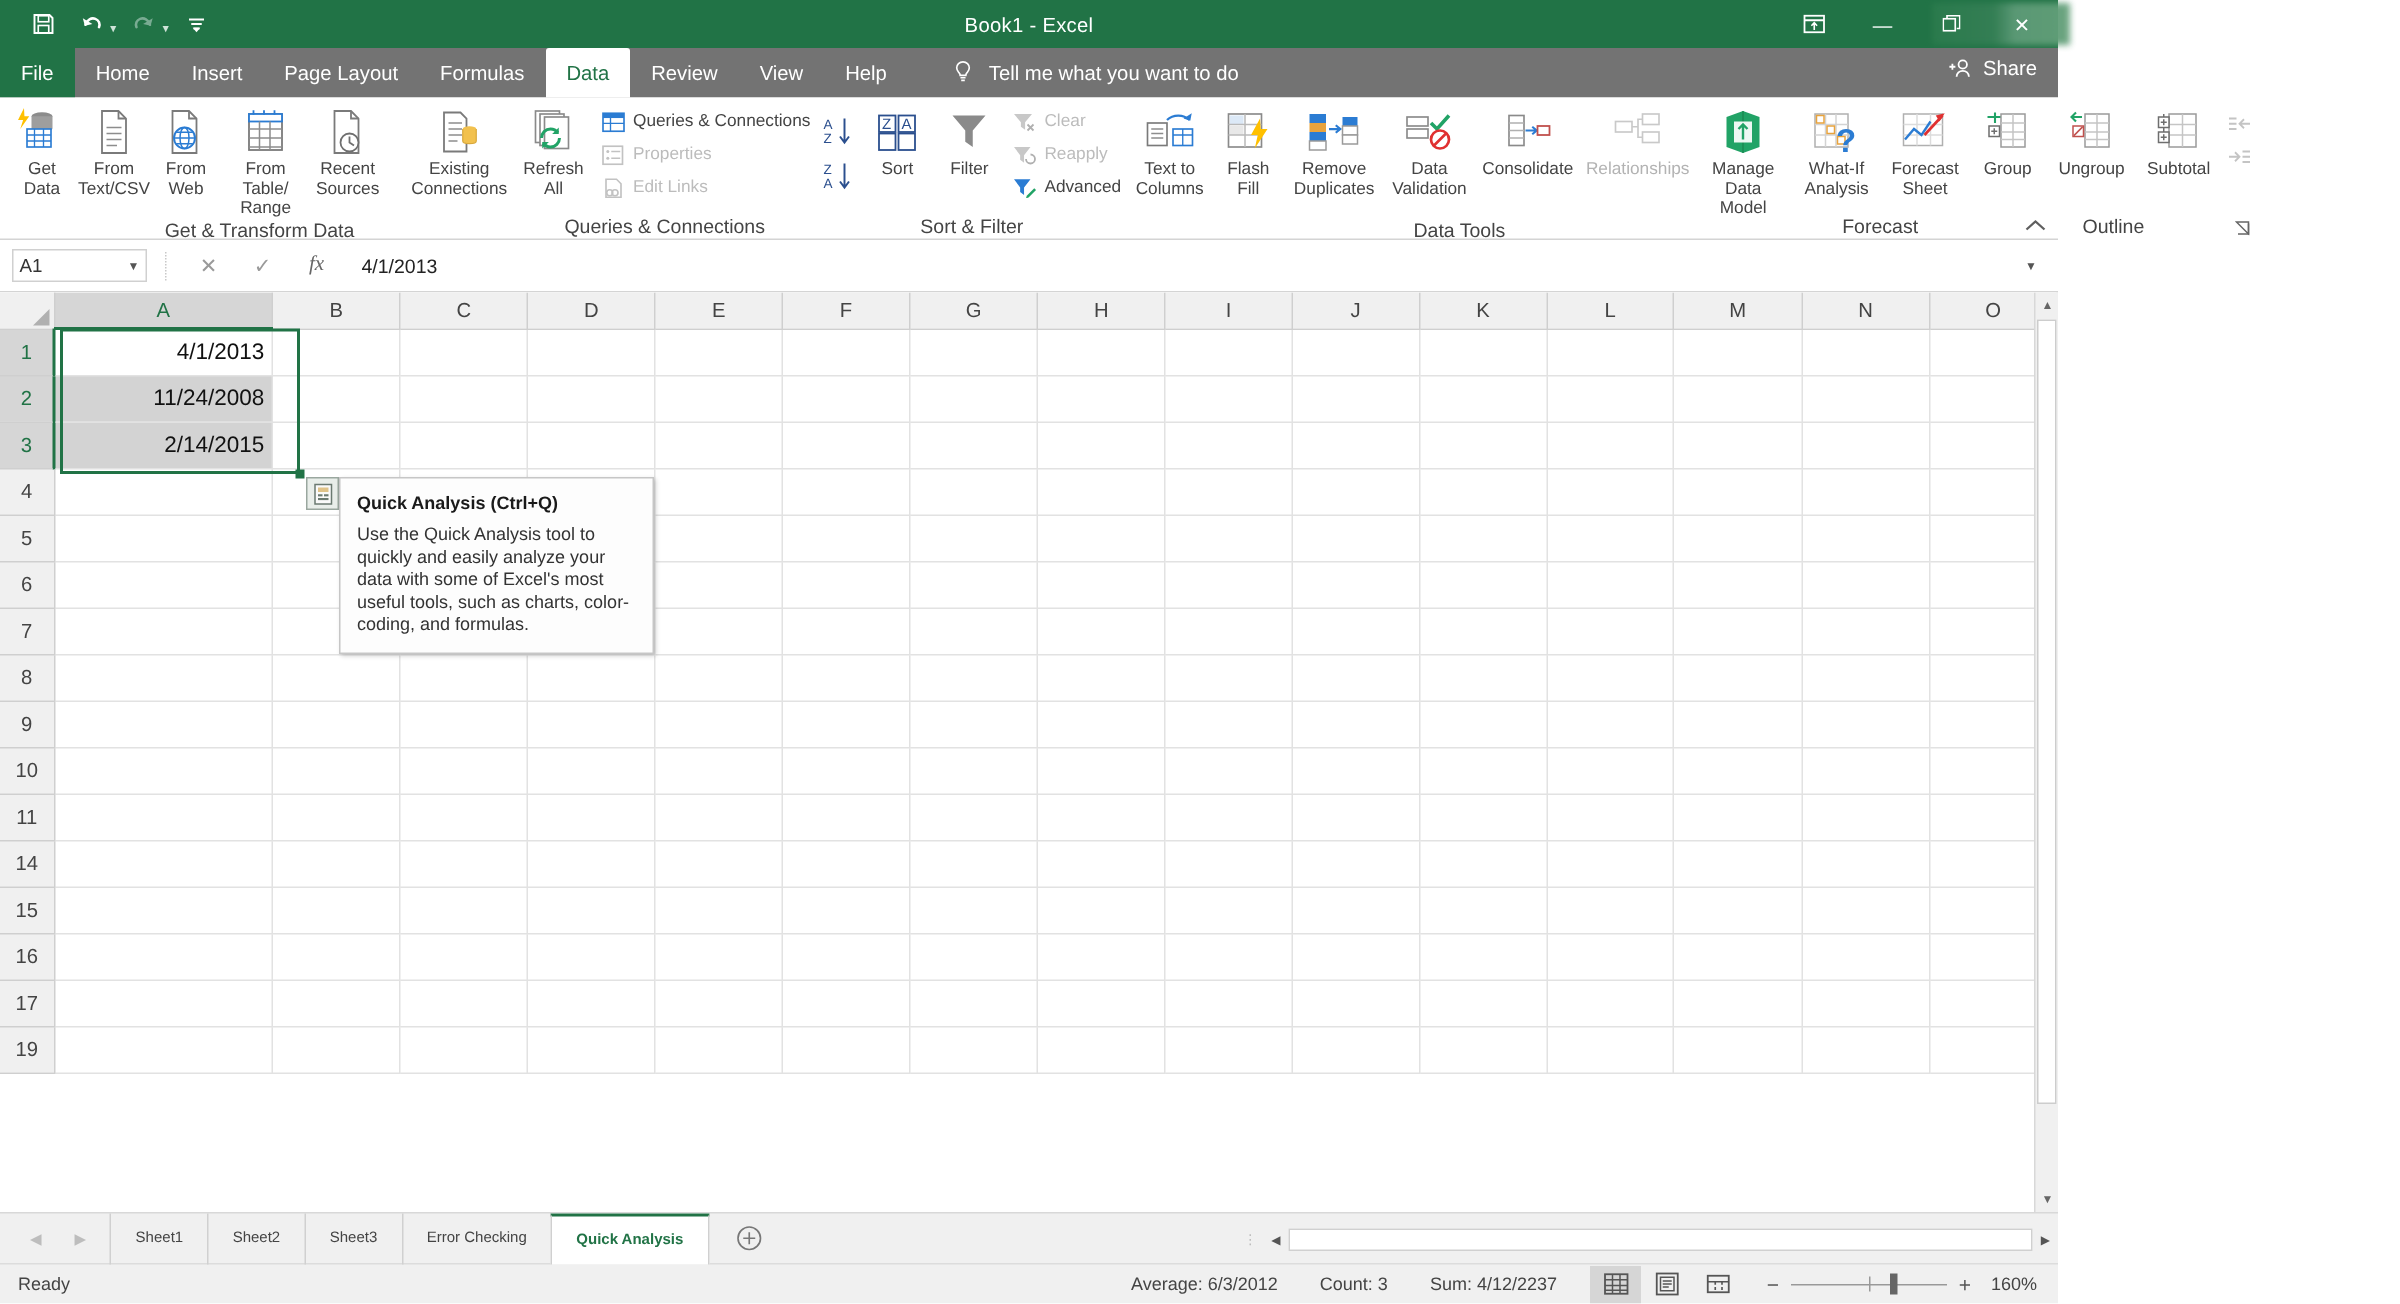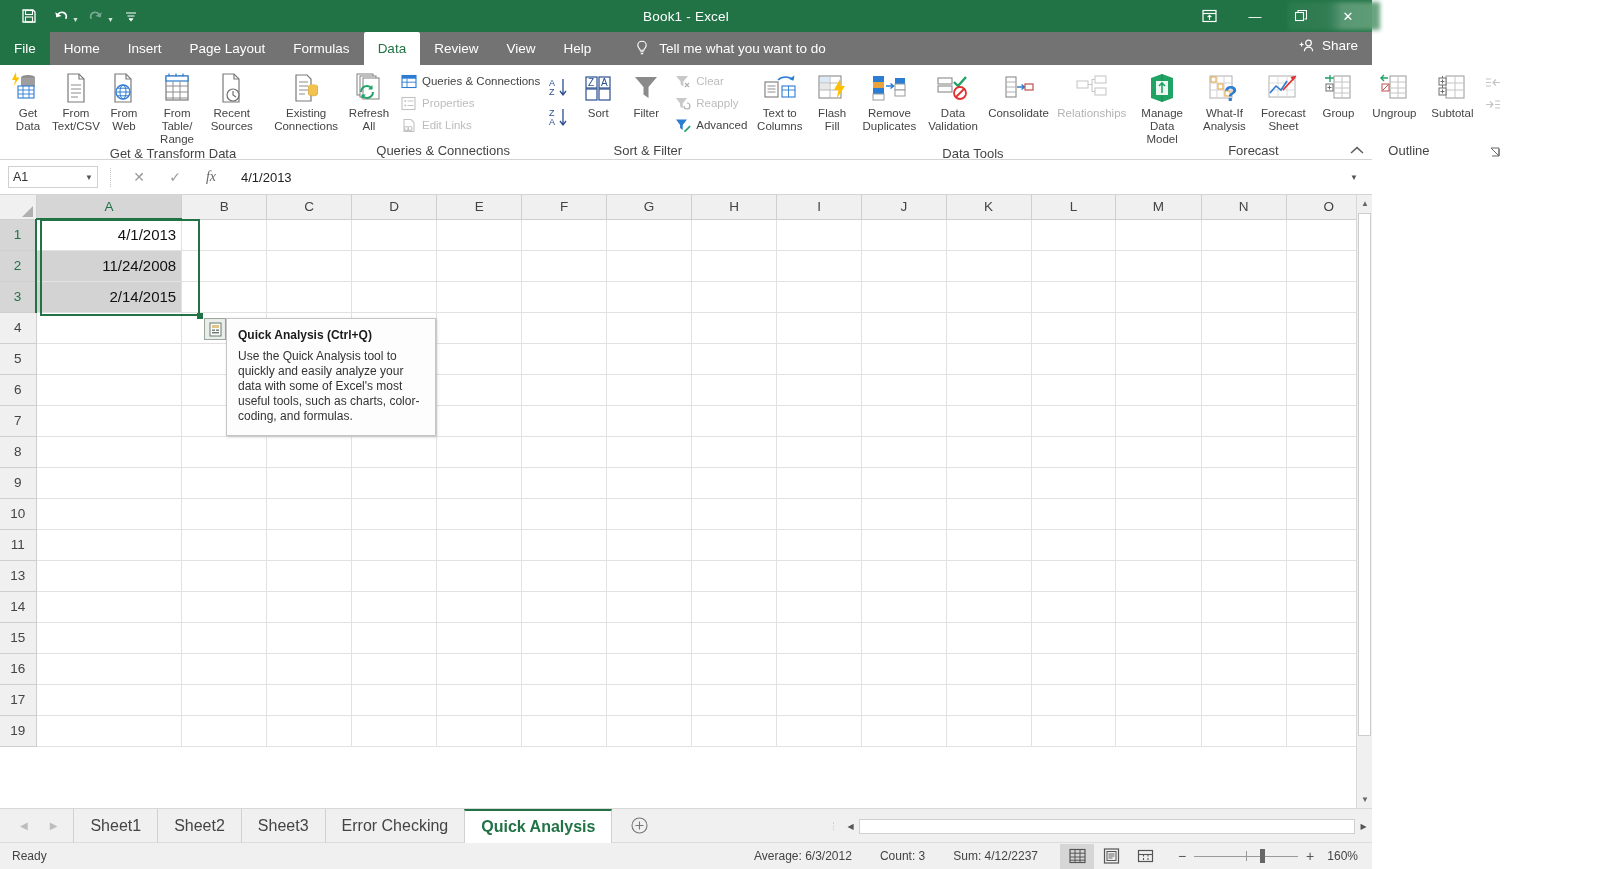--- a/index.html
+++ b/index.html
@@ -140,21 +140,21 @@
      border-left:1px solid #d8d8d8; }
   .vsb-up, .vsb-dn { width:16px; height:17px; display:flex; align-items:center; justify-content:center;
     color:#666; font-size:8px; }
   .vsb-thumb { position:absolute; left:1px; right:1px; background:#fff; border:1px solid #cdcdcd; }
 
   
   .tabbar { height:34px; flex:0 0 34px; background:#f0f0f0; display:flex; align-items:center;
     border-top:1px solid #d8d8d8; position:relative; }
   .nav-arrows { display:flex; align-items:center; padding-left:20px; gap:22px; color:#bdbdbd; font-size:10px; }
   .sheet-tabs { display:flex; align-items:stretch; height:34px; margin-left:16px; }
-  .sheet-tab { display:flex; align-items:center; padding:0 16px; font-size:16px; color:#444;
+  .sheet-tab { display:flex; align-items:center; padding:0 16px; font-size:10px; color:#444;
     border-left:1px solid #d0d0d0; height:34px; }
   .sheet-tab.active { background:#fff; color:#217346; font-weight:bold;
     border-top:2px solid #217346; border-left:1px solid #d0d0d0; border-right:1px solid #d0d0d0; }
   .addsheet { width:34px; height:34px; display:flex; align-items:center; justify-content:center;
     color:#666; margin-left:10px; }
   .tabbar-right { position:absolute; right:0; top:0; height:34px; display:flex; align-items:center; }
   .hsplit { width:16px; display:flex; align-items:center; justify-content:center; color:#bbb;
     letter-spacing:1px; font-size:9px; }
   .hsbar { width:530px; height:17px; background:#f0f0f0; display:flex; align-items:center; }
   .hsb-arrow { width:17px; height:17px; display:flex; align-items:center; justify-content:center;
@@ -925,38 +925,20 @@
               <td class="cell"></td>
               <td class="cell"></td>
               <td class="cell"></td>
               <td class="cell"></td>
               <td class="cell"></td>
               <td class="cell"></td>
               <td class="cell"></td>
               <td class="cell"></td>
             </tr>
         <tr>
-              <td class="rowhdr">13</td>
-              <td class="cell"></td>
-              <td class="cell"></td>
-              <td class="cell"></td>
-              <td class="cell"></td>
-              <td class="cell"></td>
-              <td class="cell"></td>
-              <td class="cell"></td>
-              <td class="cell"></td>
-              <td class="cell"></td>
-              <td class="cell"></td>
-              <td class="cell"></td>
-              <td class="cell"></td>
-              <td class="cell"></td>
-              <td class="cell"></td>
-              <td class="cell"></td>
-            </tr>
-        <tr>
               <td class="rowhdr">14</td>
               <td class="cell"></td>
               <td class="cell"></td>
               <td class="cell"></td>
               <td class="cell"></td>
               <td class="cell"></td>
               <td class="cell"></td>
               <td class="cell"></td>
               <td class="cell"></td>
               <td class="cell"></td>

